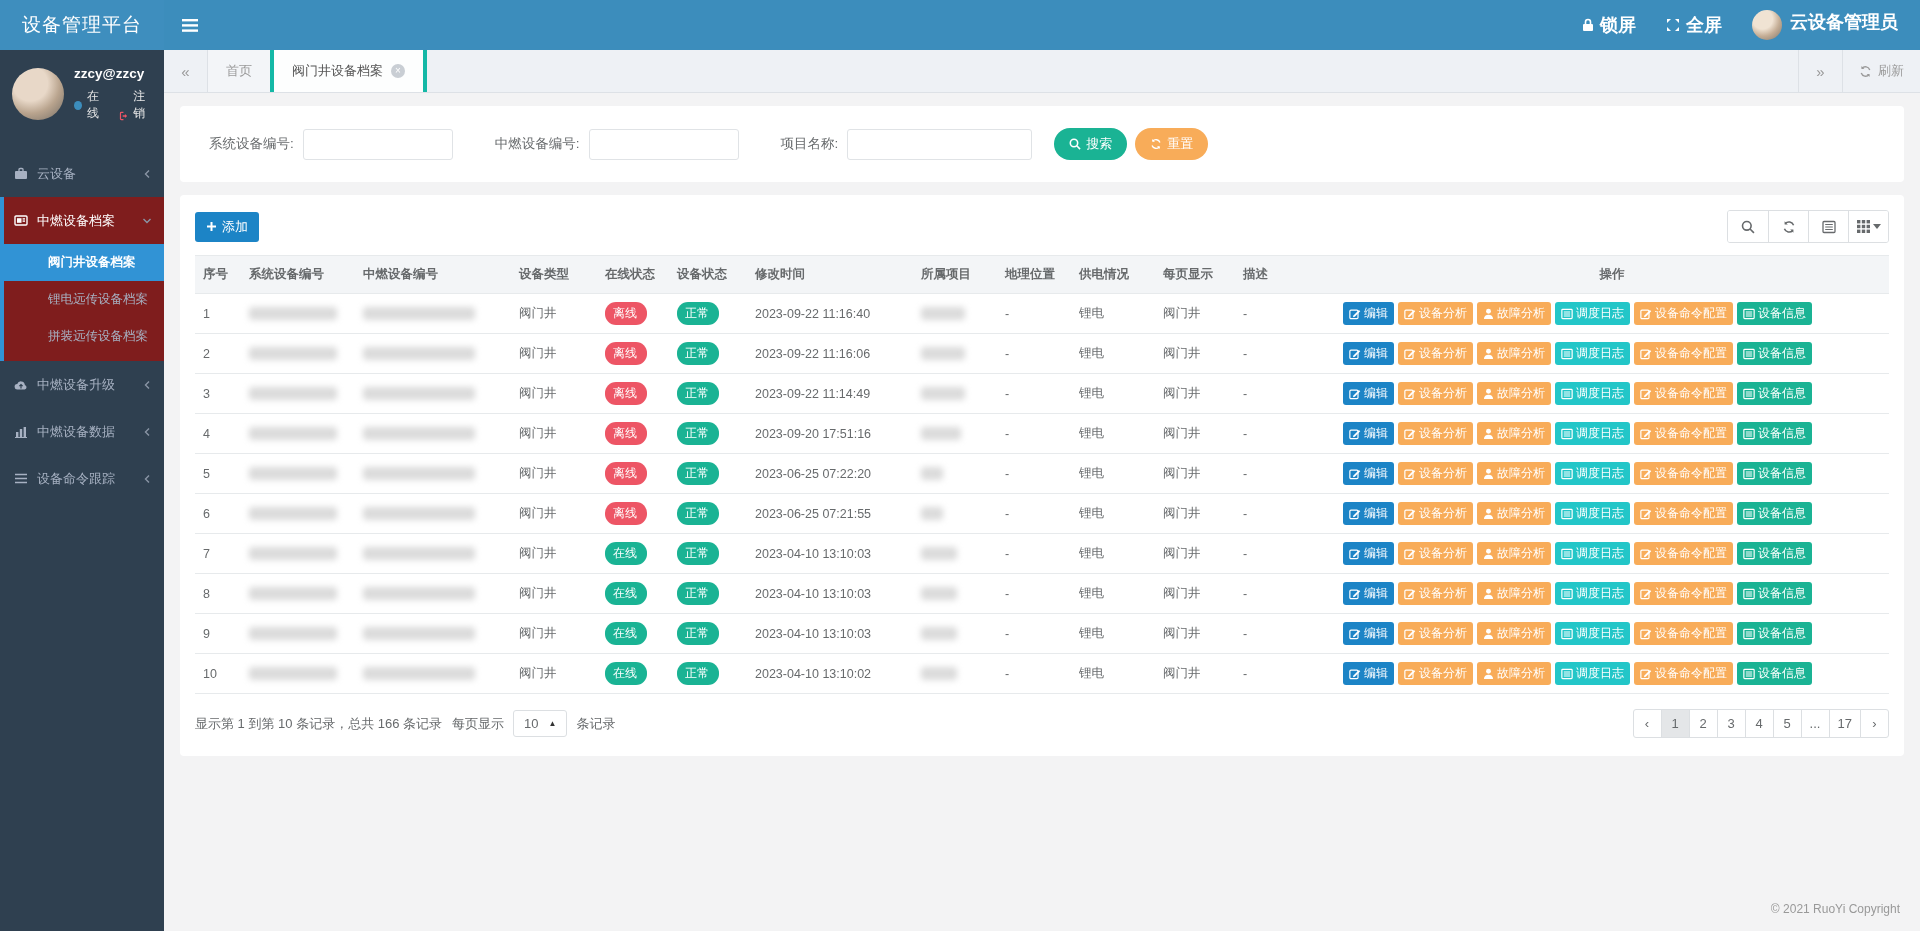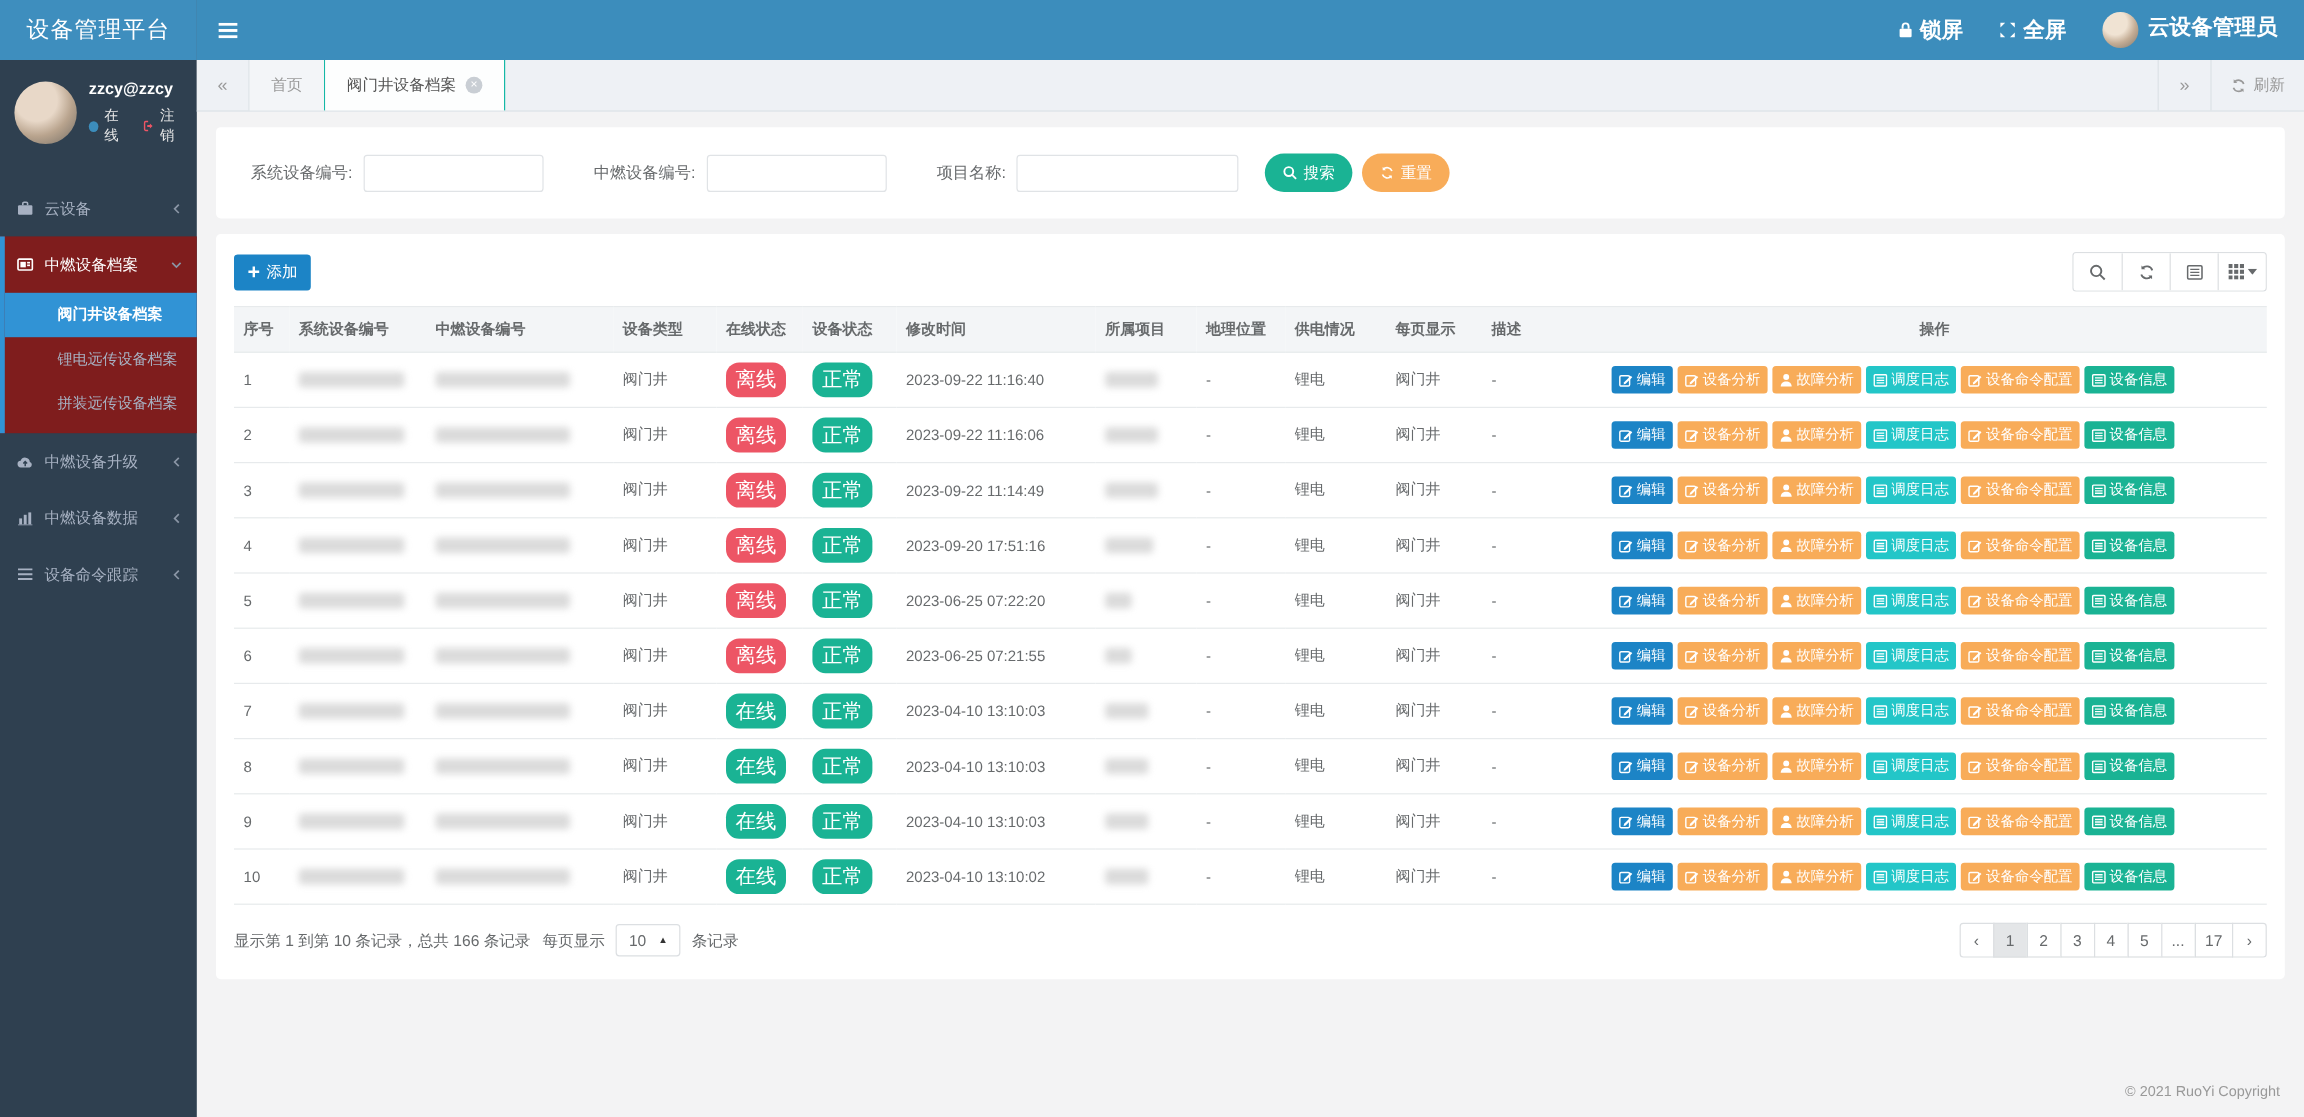--- a/index.html
+++ b/index.html
@@ -8,21 +8,21 @@
 
   
   .sidebar { width: 164px; background: #2f4050; flex-shrink: 0; display: flex; flex-direction: column; }
   .logo { height: 50px; background: #3e8ebe; color: #fff; font-size: 19px; display: flex; align-items: center; justify-content: center; letter-spacing: 1px; }
   .user-panel { padding: 16px 10px 14px 12px; display: flex; align-items: center; gap: 10px; }
   .avatar { width: 52px; height: 52px; border-radius: 50%; background: radial-gradient(circle at 35% 30%, #e8d8c8 0 35%, #b9a48e 60%, #6f6a63 100%); flex-shrink: 0; }
   .user-meta { display: flex; flex-direction: column; gap: 7px; }
   .user-name { color: #fff; font-size: 13.5px; font-weight: bold; }
   .user-status { display: flex; align-items: center; gap: 5px; font-size: 12px; color: #e8e8e8; }
   .dot { width: 9px; height: 9px; border-radius: 50%; background: #3c8dbc; display: inline-block; }
-  .logout-link { display: inline-flex; align-items: center; gap: 4px; color: #e8e8e8; margin-left: 6px; cursor: pointer; }
+  .logout-link { display: inline-flex; align-items: flex-end; gap: 4px; color: #e8e8e8; margin-left: 6px; cursor: pointer; }
   .menu { margin-top: 14px; }
   .menu-item { height: 47px; display: flex; align-items: center; gap: 9px; padding: 0 12px 0 14px; color: #a7b1c2; font-size: 13px; cursor: pointer; }
   .menu-item .chev { margin-left: auto; color: #8a95a5; display: flex; }
   .menu-group.expanded { background: #7f1d1d; border-left: 4px solid #3193d5; }
   .menu-group.expanded .menu-item { padding-left: 10px; color: #ffffff; }
   .submenu { padding-bottom: 6px; }
   .submenu-item { height: 37px; display: flex; align-items: center; padding-left: 44px; color: #a7b1c2; font-size: 12.5px; cursor: pointer; }
   .submenu-item.active { background: #3193d5; color: #fff; font-weight: bold; }
   .micon { display: flex; color: #a7b1c2; }
   .menu-group.expanded .micon { color: #fff; }
@@ -33,21 +33,21 @@
   .hamburger { padding: 0 18px; height: 100%; display: flex; align-items: center; cursor: pointer; }
   .nav-right { margin-left: auto; display: flex; align-items: center; gap: 30px; padding-right: 22px; font-size: 18px; }
   .nav-link { display: inline-flex; align-items: center; gap: 6px; cursor: pointer; font-weight: bold; }
   .nav-user { display: inline-flex; align-items: flex-start; gap: 8px; cursor: pointer; font-weight: bold; }
   .nav-avatar { width: 30px; height: 30px; border-radius: 50%; background: radial-gradient(circle at 35% 30%, #f0e3d3 0 35%, #c4ad95 60%, #7a736a 100%); }
 
   
   .tabbar { height: 43px; background: #eef1f5; border-bottom: 1px solid #dde1e6; display: flex; align-items: stretch; flex-shrink: 0; }
   .tab-nav-btn { width: 44px; display: flex; align-items: center; justify-content: center; color: #999; font-size: 15px; border-right: 1px solid #dde1e6; cursor: pointer; }
   .tab-nav-btn.right { border-right: 0; border-left: 1px solid #dde1e6; margin-left: auto; }
-  .tab { padding: 0 18px; display: flex; align-items: center; gap: 8px; font-size: 13px; color: #9a9a9a; background: #f3f5f8; border-right: 1px solid #14b8a6; cursor: pointer; }
+  .tab { padding: 0 18px; display: flex; align-items: center; gap: 8px; font-size: 13px; color: #9a9a9a; background: #f3f5f8; border-right: 4px solid #14b8a6; cursor: pointer; }
   .tab.active { background: #fdfefe; color: #555; }
   .tab-close { width: 14px; height: 14px; border-radius: 50%; background: #c9ced4; color: #fff; font-size: 10px; line-height: 14px; text-align: center; cursor: pointer; }
   .refresh-btn { display: flex; align-items: center; gap: 6px; padding: 0 16px; color: #9a9a9a; font-size: 13px; border-left: 1px solid #dde1e6; cursor: pointer; }
 
   
   .content { flex: 1; padding: 13px 16px 0; overflow: hidden; }
   .card { background: #fff; border-radius: 4px; }
   .search-card { padding: 22px 15px; margin-bottom: 13px; display: flex; align-items: center; }
   .field { display: flex; align-items: center; margin-left: 42px; }
   .field:first-child { margin-left: 14px; }
@@ -66,21 +66,21 @@
   .add-btn { background: #1c84c6; border: none; color: #fff; font-size: 13px; padding: 6px 11px; border-radius: 3px; display: inline-flex; align-items: center; gap: 5px; cursor: pointer; }
   .icon-group { margin-left: auto; display: flex; border: 1px solid #dcdfe2; border-radius: 3px; overflow: hidden; }
   .icon-btn { width: 40px; height: 31px; display: flex; align-items: center; justify-content: center; gap: 3px; color: #676a6c; background: #fff; border-left: 1px solid #dcdfe2; cursor: pointer; }
   .icon-btn:first-child { border-left: none; }
 
   table { width: 100%; border-collapse: collapse; table-layout: fixed; }
   thead th { background: #f3f5f7; color: #676a6c; font-size: 12.5px; font-weight: bold; text-align: left; padding: 10px 8px; border-top: 1px solid #e7eaec; border-bottom: 1px solid #e7eaec; white-space: nowrap; }
   thead th.c-actions { text-align: center; }
   tbody td { color: #676a6c; font-size: 12.5px; padding: 8px; border-bottom: 1px solid #e7eaec; height: 39px; white-space: nowrap; }
   .blur-chip { height: 13px; border-radius: 3px; background: #bdbdbd; filter: blur(3px); opacity: .55; }
-  .pill { display: inline-block; min-width: 42px; text-align: left; padding: 3px 8px; border-radius: 11px; color: #fff; font-size: 17px; }
+  .pill { display: inline-block; min-width: 42px; text-align: left; padding: 3px 8px; border-radius: 11px; color: #fff; font-size: 12px; }
   .pill.red { background: #ed5565; }
   .pill.green { background: #1ab394; }
   .abtn { border: none; color: #fff; font-size: 12px; padding: 3px 6px; border-radius: 3px; display: inline-flex; align-items: center; gap: 3px; margin-right: 4px; cursor: pointer; white-space: nowrap; }
   .b-blue { background: #1c84c6; } .b-orange { background: #f8ac59; }
   .b-cyan { background: #23c6c8; } .b-green { background: #1ab394; }
 
   .table-footer { display: flex; align-items: center; margin-top: 15px; font-size: 13px; color: #676a6c; }
   .page-size-box { border: 1px solid #dcdfe2; border-radius: 3px; padding: 5px 10px; margin: 0 9px; display: inline-flex; align-items: center; gap: 10px; cursor: pointer; background: #fff; }
   .page-size-box .caret-up { font-size: 8px; color: #333; }
   .pagination { margin-left: auto; display: flex; }

